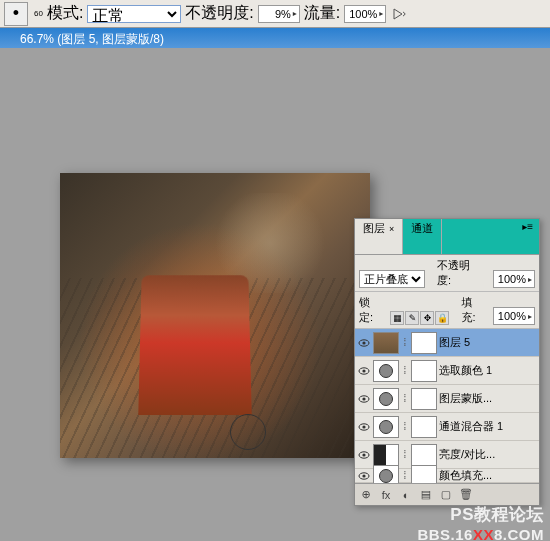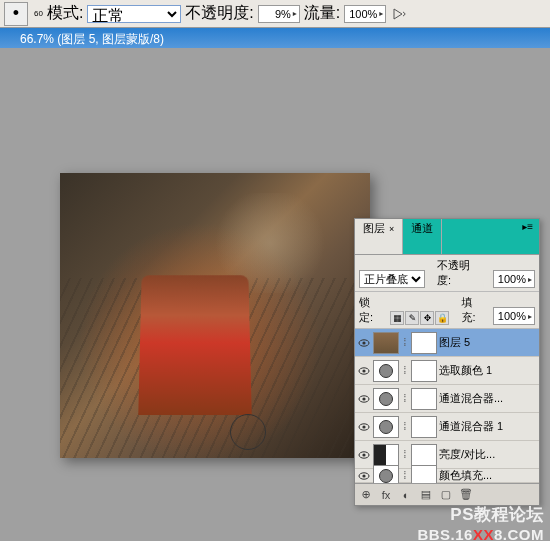--- a/index.html
+++ b/index.html
@@ -178,21 +178,21 @@
             <svg viewBox="0 0 12 8">
               <ellipse cx="6" cy="4" rx="5" ry="3.2" fill="none" stroke="#333" stroke-width="1"></ellipse>
               <circle cx="6" cy="4" r="1.6" fill="#333"></circle>
             </svg>
           </div>
           <div class="thumb adj">
             <div class="circ"></div>
           </div>
           <div class="link-gap">⁞</div>
           <div class="thumb mask"></div>
-          <span class="layer-name">通道混合器...</span>
+          <span class="layer-name">图层蒙版...</span>
         </div>
         <div class="layer-row">
           <div class="eye">
             <svg viewBox="0 0 12 8">
               <ellipse cx="6" cy="4" rx="5" ry="3.2" fill="none" stroke="#333" stroke-width="1"></ellipse>
               <circle cx="6" cy="4" r="1.6" fill="#333"></circle>
             </svg>
           </div>
           <div class="thumb adj">
             <div class="circ"></div>

